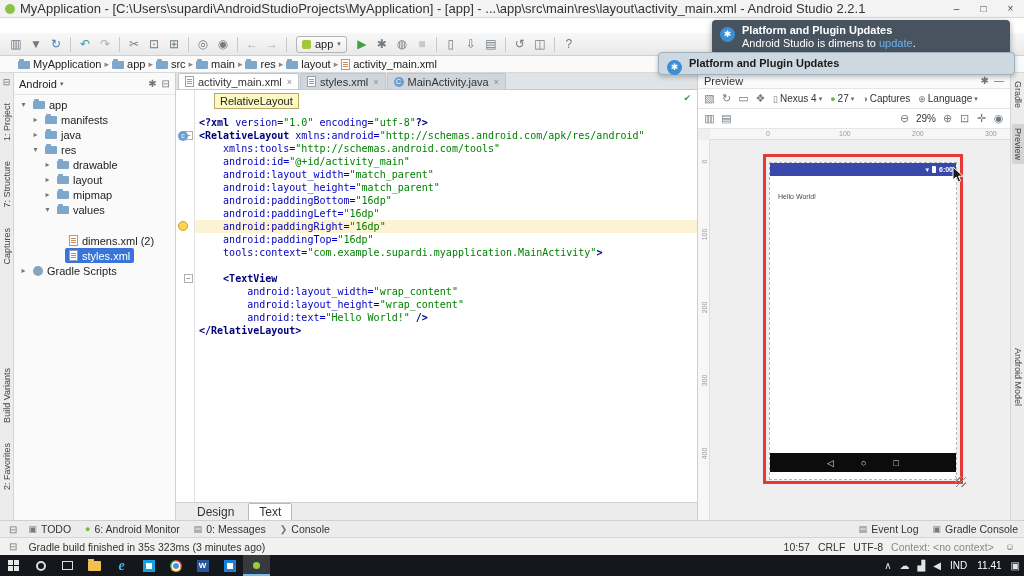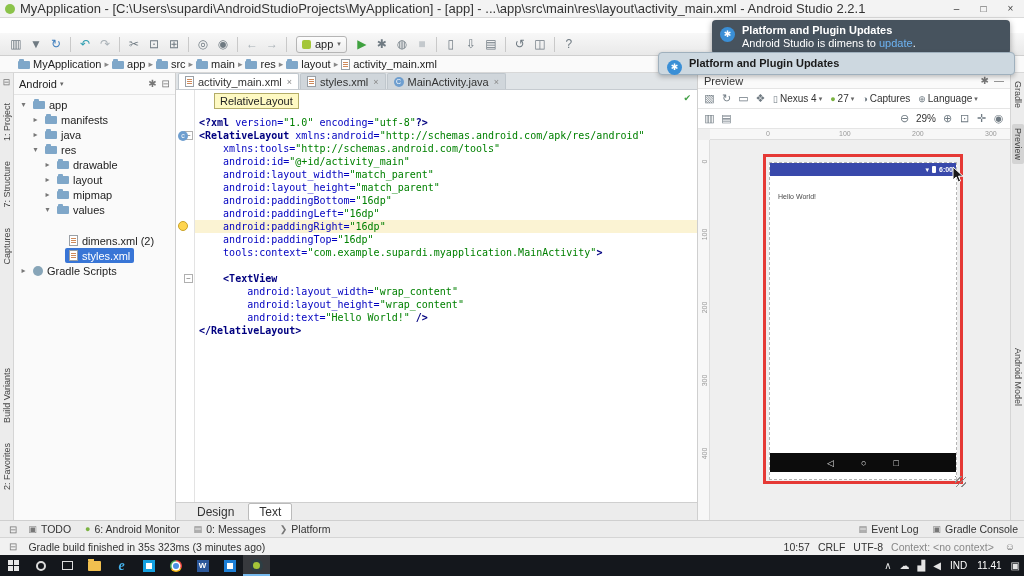--- a/index.html
+++ b/index.html
@@ -522,21 +522,21 @@
         <span class="ttab">
           <span class="ttg" style="color: rgb(123, 179, 66);">●</span>
           <span>6: Android Monitor</span>
         </span>
         <span class="ttab">
           <span class="ttg">▤</span>
           <span>0: Messages</span>
         </span>
         <span class="ttab">
           <span class="ttg">❯</span>
-          <span>Platform</span>
+          <span>Console</span>
         </span>
       </div>
     <span class="sbspace"></span>
     <div class="ttgroup">
         <span class="ttab">
           <span class="ttg">▤</span>
           <span>Event Log</span>
         </span>
         <span class="ttab">
           <span class="ttg">▣</span>

